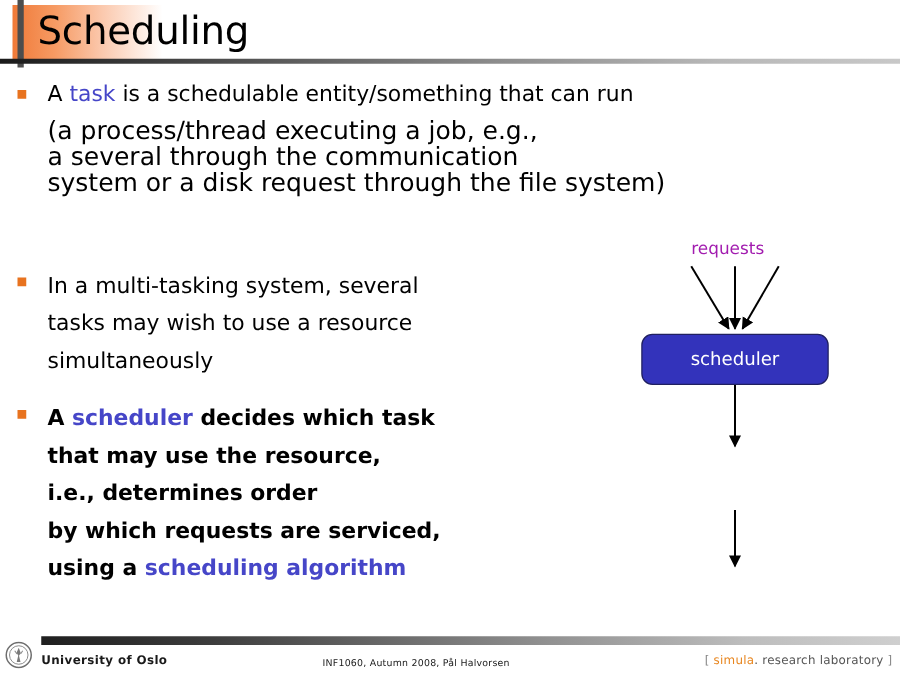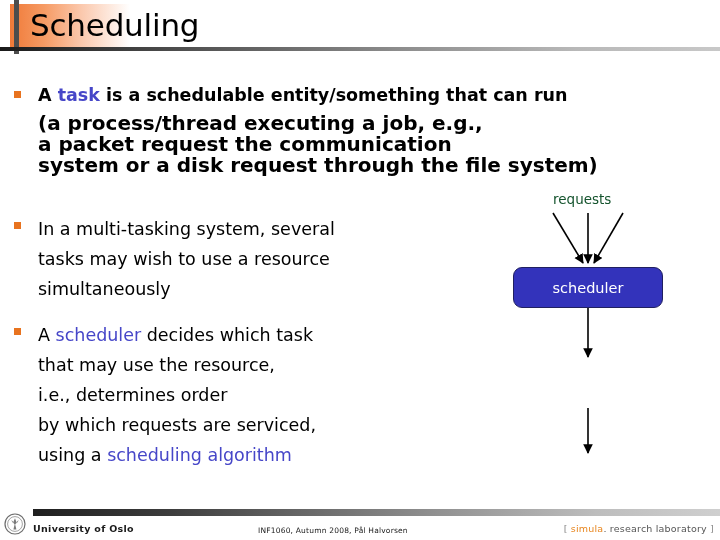--- a/index.html
+++ b/index.html
@@ -77,40 +77,40 @@
   }
   .bullet-sub {
     font-size: 20px;
     line-height: 21px;
     white-space: nowrap;
   }
   .hl {
     color: #4646c8;
   }
 
-  #bullet-1 { top: 25px; font-weight: bold; }
+  #bullet-1 { top: 6px; }
   #bullet-1 .bullet-marker { top: 8px; }
   #bullet-2 { top: 144px; margin-top: 12px; }
   #bullet-2 .bullet-marker { top: 8px; }
-  #bullet-3 { top: 262px; }
+  #bullet-3 { top: 262px; font-weight: bold; }
   #bullet-3 .bullet-marker { top: 8px; }
   .bullet-lines { font-size: 17.5px; line-height: 30px; white-space: nowrap; }
 
   
   #diagram {
     position: absolute;
     left: 495px; top: 125px;
     width: 215px; height: 275px;
   }
   #requests-label {
     position: absolute;
     left: 58px; top: 8px;
     font-size: 13.5px;
     line-height: 16px;
-    color: #14532d;
+    color: #a21caf;
     white-space: nowrap;
   }
   #arrows-svg {
     position: absolute;
     left: 0; top: 0;
   }
   .node-box {
     position: absolute;
     box-sizing: border-box;
     border-radius: 9px;
@@ -187,21 +187,21 @@
   <div id="title-underline"></div>
 </div>
 
 <div id="content">
 
   <div class="bullet-block" id="bullet-1">
     <div class="bullet-marker"></div>
     <div class="bullet-body">
       <div class="bullet-lead"><span>A </span><span class="hl">task</span><span> is a schedulable entity/something that can run</span></div>
       <div class="bullet-sub" style="margin-top:6px;">(a process/thread executing a job, e.g.,</div>
-      <div class="bullet-sub">a packet request the communication</div>
+      <div class="bullet-sub">a several through the communication</div>
       <div class="bullet-sub">system or a disk request through the file system)</div>
     </div>
   </div>
 
   <div class="bullet-block" id="bullet-2">
     <div class="bullet-marker"></div>
     <div class="bullet-body">
       <div class="bullet-lines">In a multi-tasking system, several</div>
       <div class="bullet-lines">tasks may wish to use a resource</div>
       <div class="bullet-lines">simultaneously</div>

